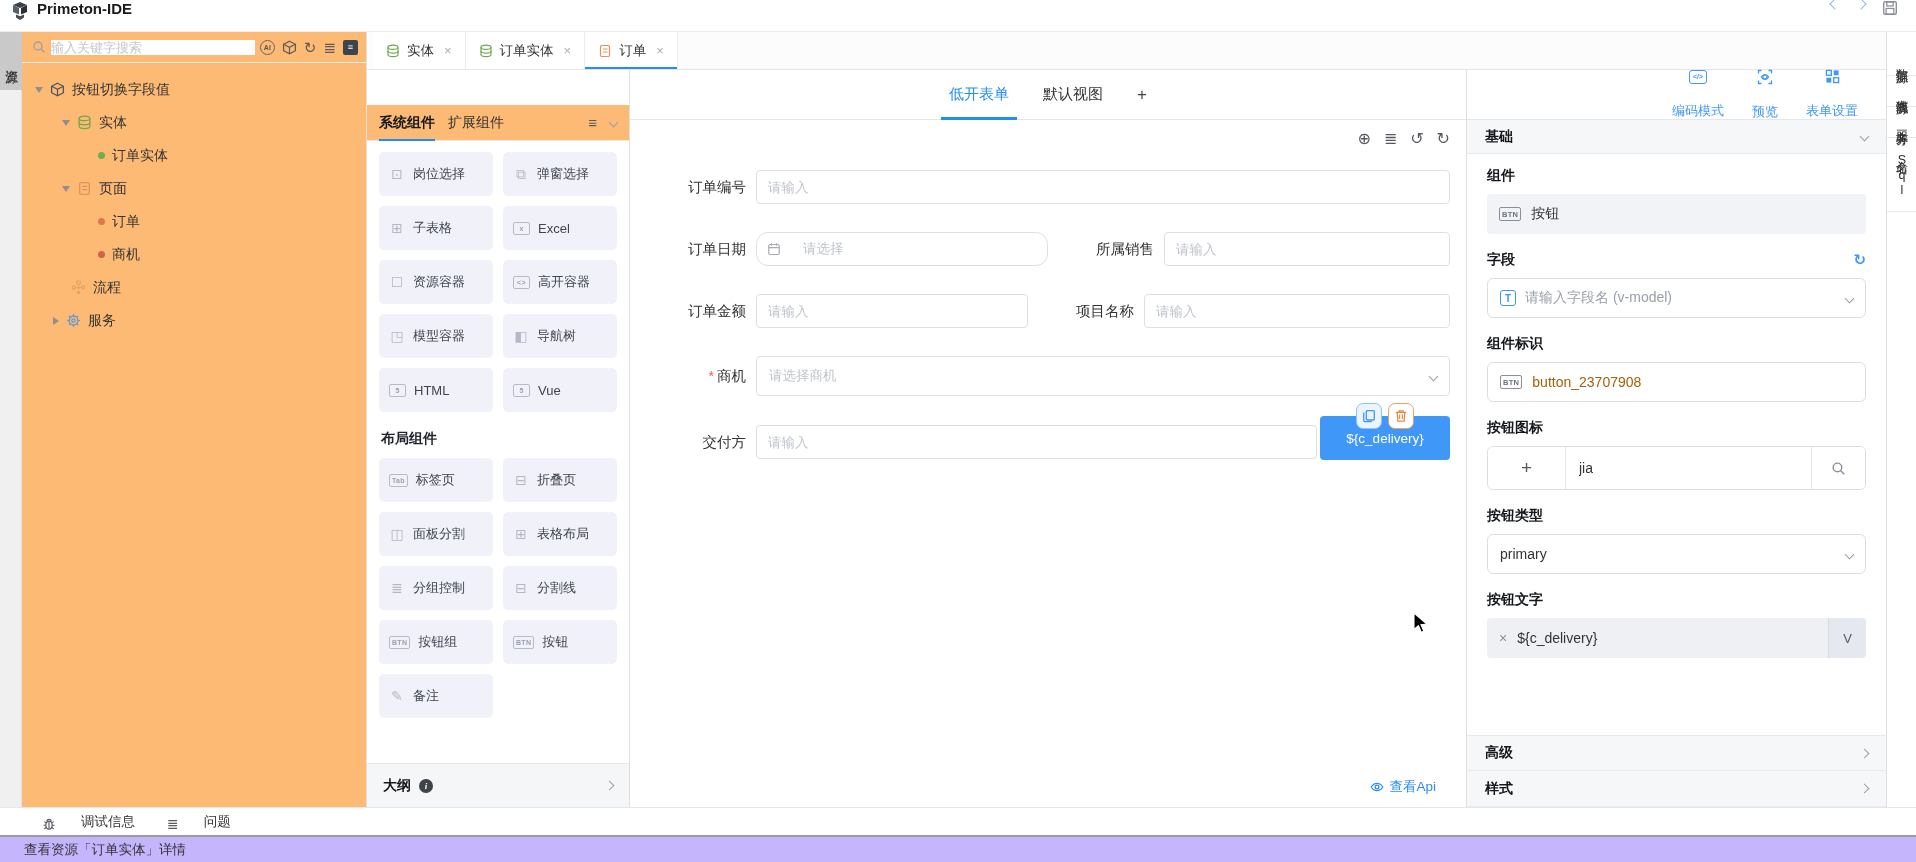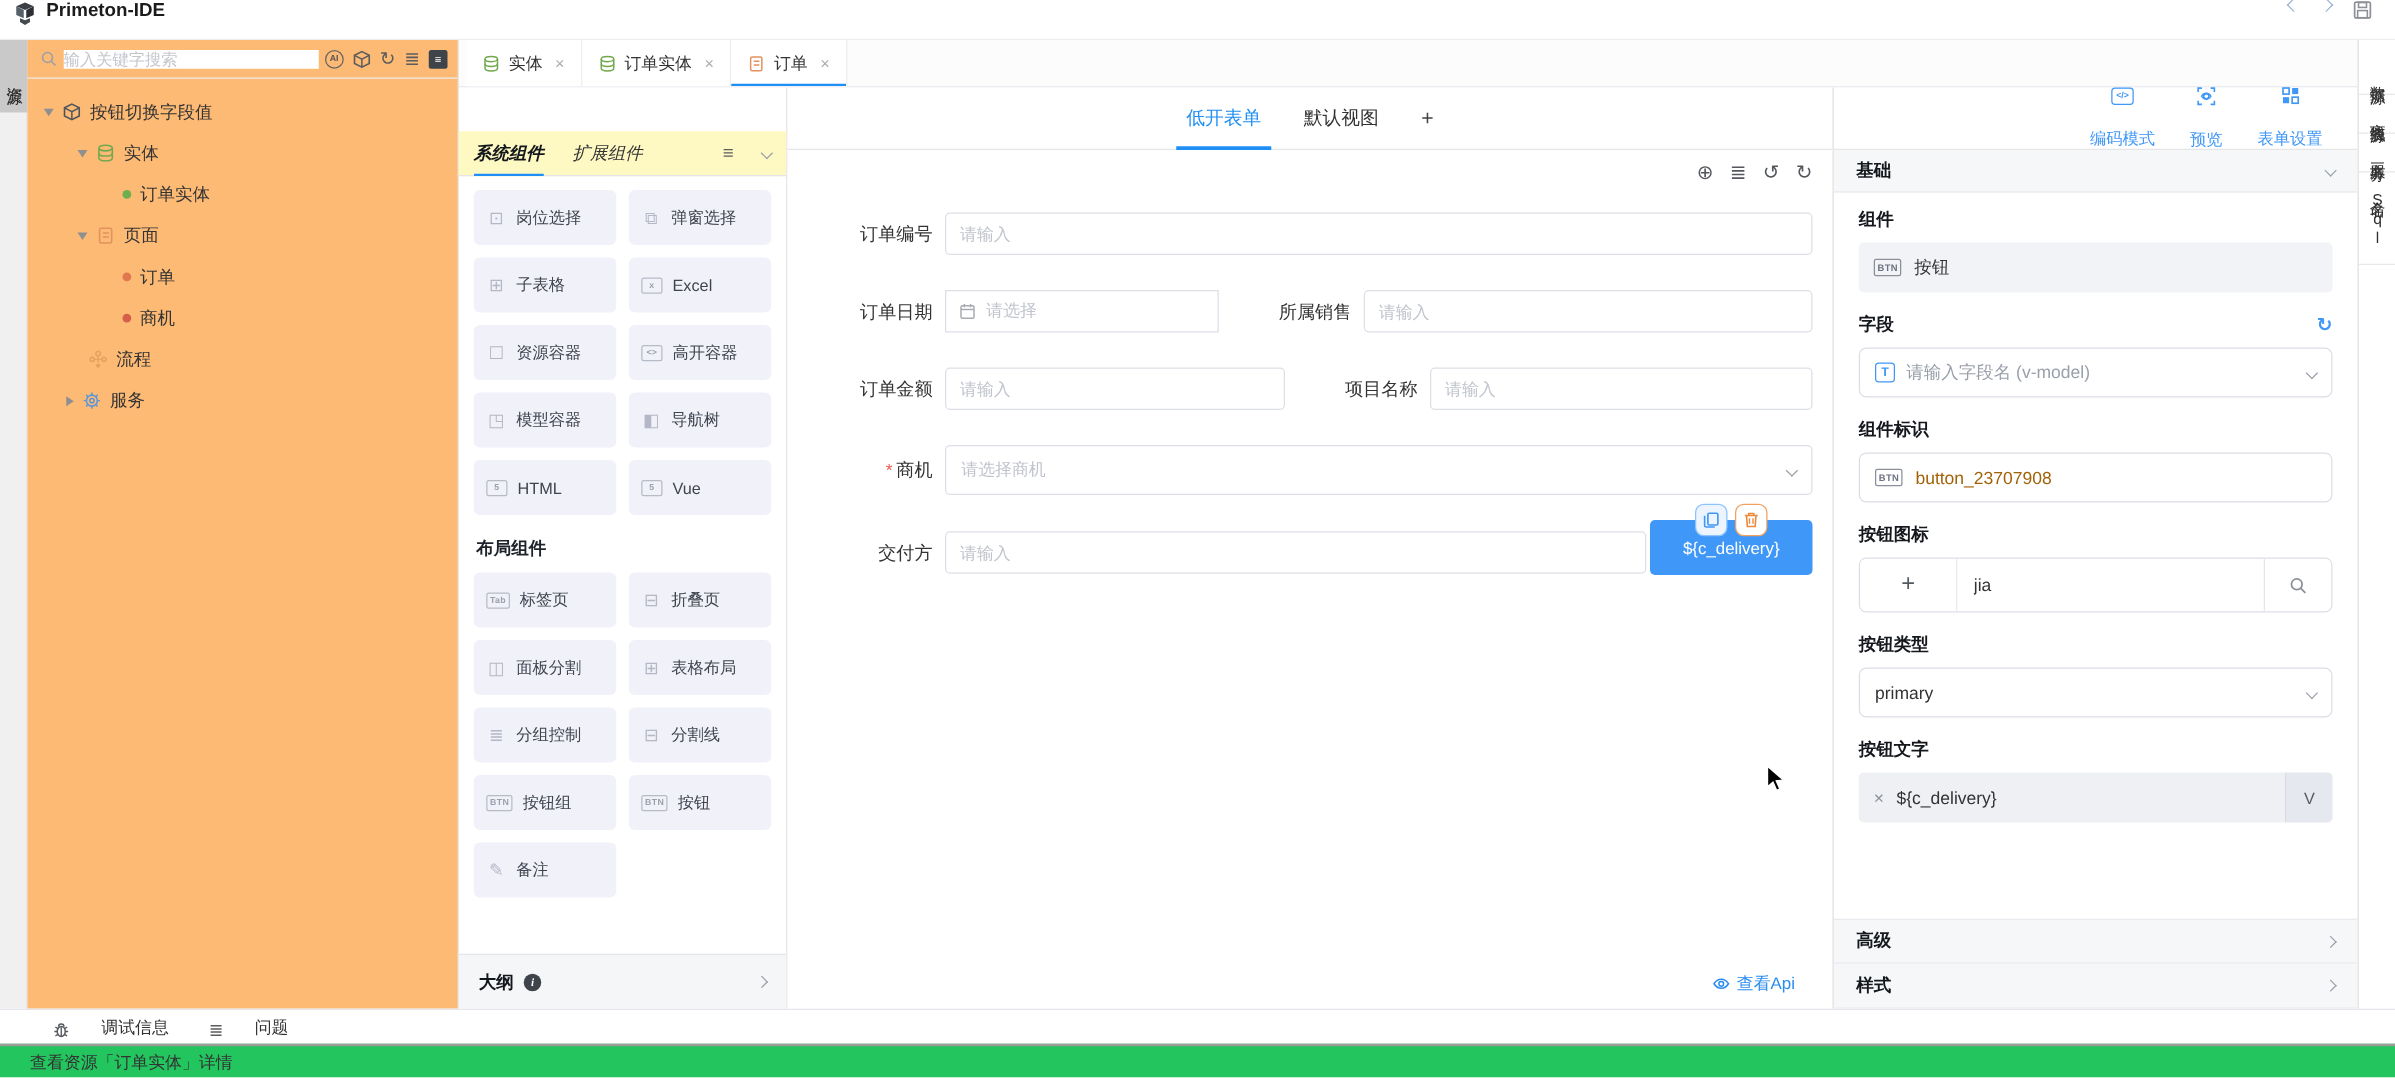--- a/index.html
+++ b/index.html
@@ -44,21 +44,21 @@
   .tabbar { height:38px; background:#fcfcfc; border-bottom:1px solid #e4e6eb; display:flex; align-items:stretch; padding-left:6px; flex-shrink:0; }
   .etab { display:flex; align-items:center; gap:7px; padding:0 13px; border-right:1px solid #ececec; font-size:13.5px; color:#333; background:#fff; position:relative; }
   .etab.active { box-shadow:inset 0 -2px 0 #1f8ef5; }
   .etab .x { color:#adadad; font-size:13px; margin-left:3px; }
 
   .content-row { flex:1; display:flex; min-height:0; }
 
   
   .palette { width:263px; border-right:1px solid #e0e0e0; display:flex; flex-direction:column; flex-shrink:0; background:#fff; }
   .pal-gap { height:35px; flex-shrink:0; }
-  .pal-head { height:36px; background:#fef9c3; border-bottom:1px solid #e6e6e6; display:flex; align-items:center; padding:0 12px; gap:23px; flex-shrink:0;font-style:italic; }
+  .pal-head { height:36px; background:#fdba74; border-bottom:1px solid #e6e6e6; display:flex; align-items:center; padding:0 12px; gap:13px; flex-shrink:0; }
   .pal-tab { font-size:14px; color:#333; height:36px; display:flex; align-items:center; position:relative; }
   .pal-tab.active { font-weight:700; color:#14171c; box-shadow:inset 0 -2px 0 #1f8ef5; }
   .pal-head .spacer { flex:1; }
   .chev { display:inline-block; width:7px; height:7px; border-right:1.4px solid #9aa0a8; border-bottom:1.4px solid #9aa0a8; }
   .chev.down { transform:rotate(45deg); }
   .chev.right { transform:rotate(-45deg); }
   .pal-body { flex:1; overflow:hidden; padding:11px 12px; display:grid; grid-template-columns:1fr 1fr; gap:10px; align-content:start; }
   .pal-item { height:44px; background:#f1f2f9; border-radius:5px; display:flex; align-items:center; padding-left:10px; gap:8px; cursor:grab; }
   .pal-item .plabel { font-size:13px; color:#3f4450; }
   .gicon { font-size:14px; color:#b4b8c6; line-height:1; width:16px; text-align:center; flex-shrink:0; }
@@ -80,21 +80,21 @@
   .form-toolbar span { font-size:16px; color:#55595f; line-height:1; }
   .form-area { flex:1; padding:12px 16px 0 30px; display:flex; flex-direction:column; min-height:0; }
   .frow { display:flex; align-items:center; margin-bottom:28px; position:relative; }
   .flabel { width:86px; text-align:right; margin-right:10px; font-size:14.5px; color:#333; flex-shrink:0; }
   .flabel2 { width:106px; text-align:right; margin-right:10px; font-size:14.5px; color:#333; flex-shrink:0; }
   .req { color:#f05b50; margin-right:3px; font-size:14px; }
   .tinput { height:34px; border:1px solid #dcdfe6; border-radius:4px; padding:0 11px; font-size:13.5px; color:#333; outline:none; }
   .tinput::placeholder { color:#c0c4cc; }
   .grow { flex:1; min-width:0; }
   .w272 { width:272px; flex-shrink:0; }
-  .dateinput { height:34px; width:219px; border:1px solid #dcdfe6; border-radius:0; display:flex; align-items:center; padding:0 10px; gap:8px; flex-shrink:0; }
+  .dateinput { height:34px; width:292px; border:1px solid #dcdfe6; border-radius:12px; display:flex; align-items:center; padding:0 10px; gap:22px; flex-shrink:0; }
   .dateinput .ph, .selbox .ph { color:#c0c4cc; font-size:13.5px; }
   .selbox { height:40px; border:1px solid #dcdfe6; border-radius:4px; display:flex; align-items:center; padding:0 12px; flex:1; }
   .selbox .spacer { flex:1; }
   .delivery-btn { width:130px; height:44px; margin-left:3px; background:#3f97f7; border:none; border-radius:4px; color:#fff; font-size:13.5px; display:flex; align-items:center; justify-content:center; transform:translateY(-4px); }
   .float-icons { position:absolute; right:36px; top:-17px; display:flex; gap:6px; }
   .fic { width:26px; height:26px; border-radius:7px; display:flex; align-items:center; justify-content:center; }
   .fic.copy { background:#ecf5ff; border:1px solid #8cc3ff; }
   .fic.trash { background:#fff; border:1px solid #f0a265; }
   .api-row { height:40px; display:flex; align-items:center; justify-content:flex-end; gap:5px; padding-right:14px; color:#2a8cf0; font-size:13.5px; margin-top:auto; }
 
@@ -133,21 +133,21 @@
   .sec-row .stitle { font-size:14px; font-weight:700; color:#14171c; }
   .sec-row .spacer { flex:1; }
 
   
   .rightstrip { width:30px; border-left:1px solid #e0e0e0; flex-shrink:0; padding-top:14px; background:#fff; }
   .rtab { writing-mode:vertical-lr; text-orientation:upright; font-size:12.5px; color:#2f2f2f; padding:13px 0; width:29px; text-align:center; border-bottom:1px solid #e8e8e8; letter-spacing:1px; line-height:29px; }
 
   
   .bottom-toolbar { height:28px; border-top:1px solid #e4e6eb; display:flex; align-items:center; gap:32px; padding-left:42px; font-size:13.5px; color:#333; flex-shrink:0; background:#fff; }
   .bt-item { display:flex; align-items:flex-end; gap:25px; }
-  .statusbar { height:27px; border-top:2px solid #9b9b9b; display:flex; align-items:center; padding-left:24px; font-size:13.5px; color:#333; flex-shrink:0; background:#22c55e; }
+  .statusbar { height:27px; border-top:2px solid #9b9b9b; display:flex; align-items:center; padding-left:24px; font-size:13.5px; color:#333; flex-shrink:0; background:#c4b5fd; }
 
   .cursor-overlay { position:absolute; left:1412px; top:612px; pointer-events:none; z-index:99; }
   svg { display:block; }
 </style>
 </head>
 <body>
 
 <svg width="0" height="0" style="position:absolute">
   <defs>
     <symbol id="i-db" viewBox="0 0 14 14">

